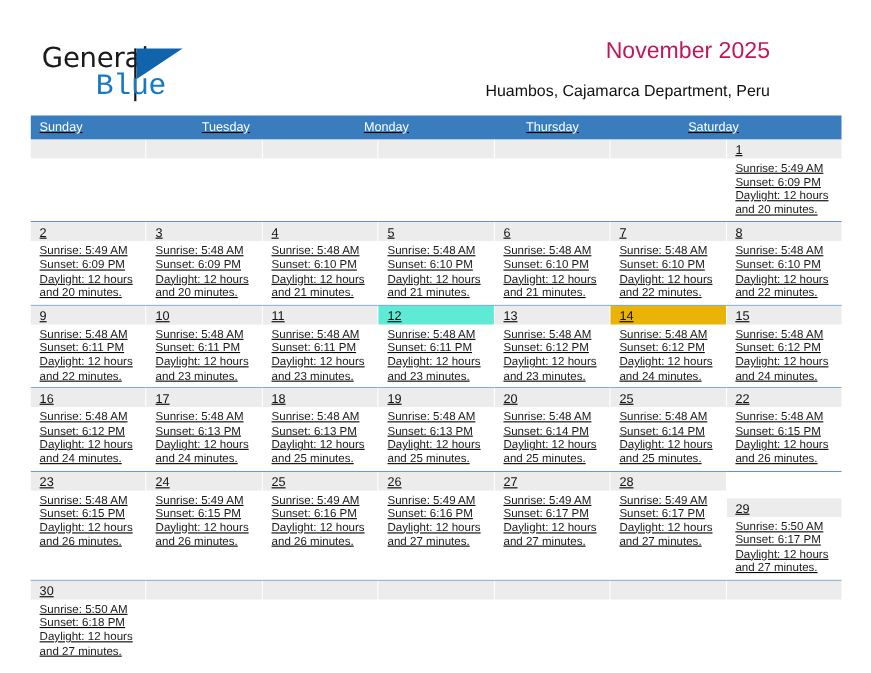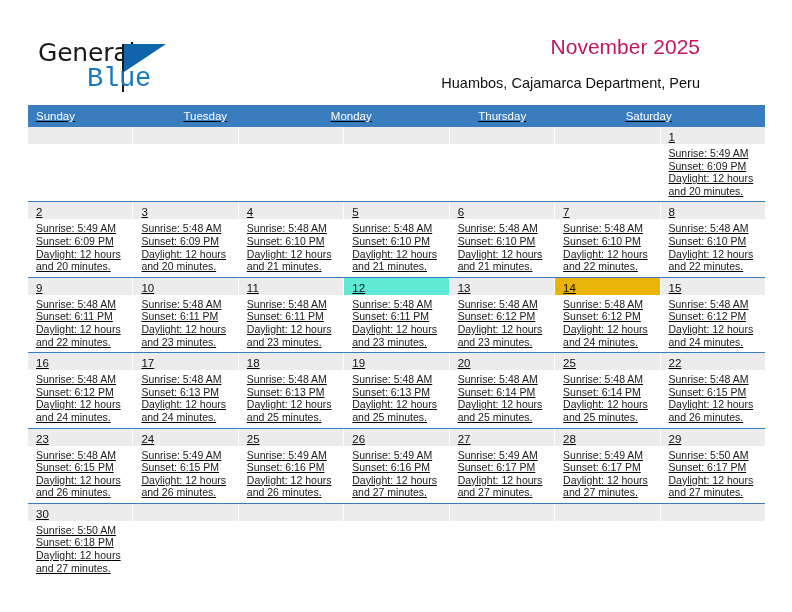--- a/index.html
+++ b/index.html
@@ -502,21 +502,21 @@
           <div class="daycell">
             <div class="daynum-band" style="background: rgb(236, 236, 236);"><span class="daynum">28</span></div>
             <div class="daybody">
               <div class="dayline">Sunrise: 5:49 AM</div>
               <div class="dayline">Sunset: 6:17 PM</div>
               <div class="dayline">Daylight: 12 hours</div>
               <div class="dayline">and 27 minutes.</div>
             </div>
           </div>
           <div class="daycell">
-            <div class="daynum-band" style="background: rgb(236, 236, 236);"><span class="daynum">29</span></div>
+            <div class="daynum-band" style="background: rgb(236, 236, 236); margin-top: 24px;"><span class="daynum">29</span></div>
             <div class="daybody">
               <div class="dayline">Sunrise: 5:50 AM</div>
               <div class="dayline">Sunset: 6:17 PM</div>
               <div class="dayline">Daylight: 12 hours</div>
               <div class="dayline">and 27 minutes.</div>
             </div>
           </div>
         </div>
         <div class="week">
           <div class="daycell">

